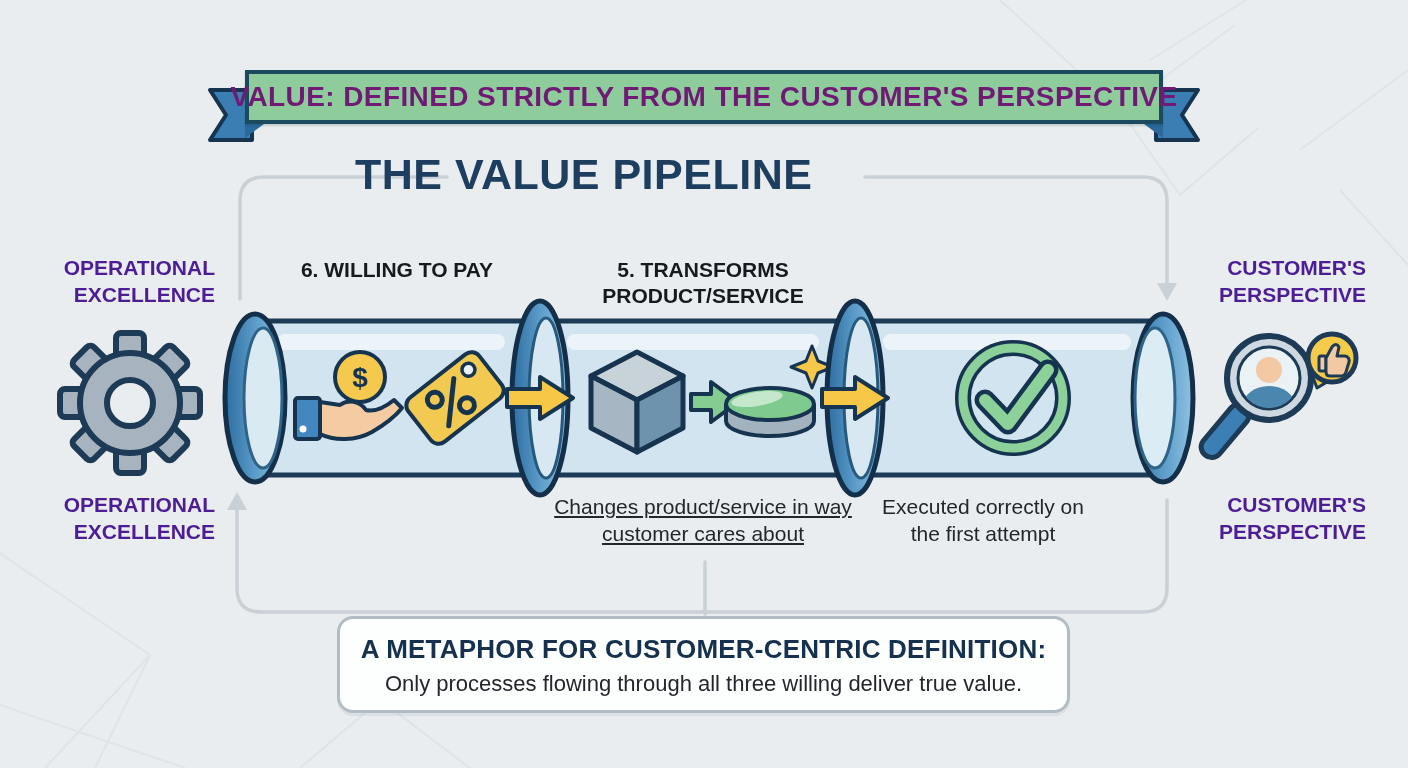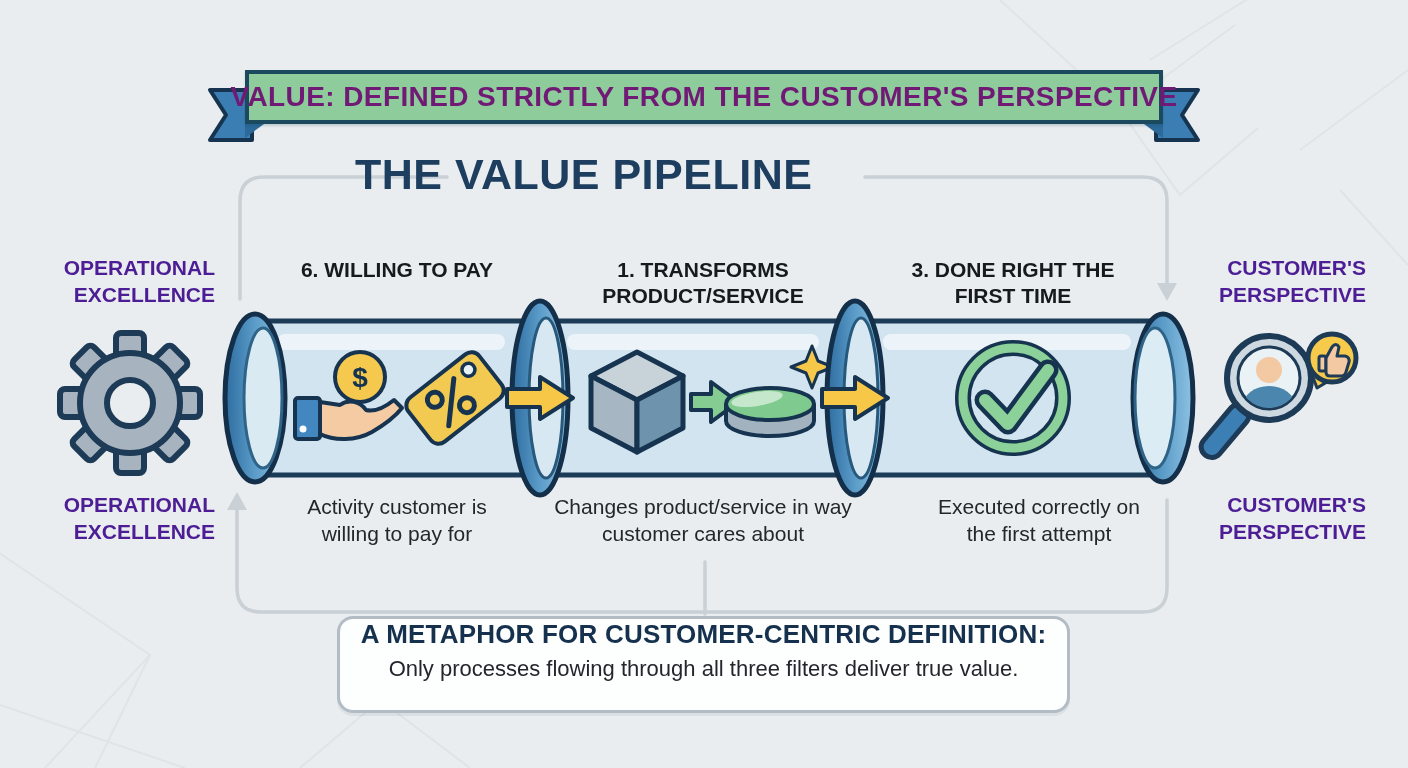--- a/index.html
+++ b/index.html
@@ -20,21 +20,21 @@
 
   .side-label { position:absolute; width:170px; text-align:right; color:#4c1d95;
     font-weight:bold; font-size:21px; line-height:27px; }
   .step-label { position:absolute; width:220px; text-align:center; color:#16191d;
     font-weight:bold; font-size:21px; line-height:26px; }
   .caption { position:absolute; width:220px; text-align:center; color:#23272c;
     font-size:21px; line-height:27px; }
 
   .footer-box { position:absolute; left:337px; top:616px; width:733px; height:97px;
     background:#fdfefe; border:3px solid #b3bcc4; border-radius:16px; text-align:center;
-    box-shadow:0 3px 0 rgba(40,60,80,.07); }
+    padding-top:15px; box-shadow:0 3px 0 rgba(40,60,80,.07); }
   .footer-title { color:#15314e; font-weight:bold; font-size:26px; letter-spacing:.2px; }
   .footer-sub { color:#23272c; font-size:22px; margin-top:6px; }
 </style>
 </head>
 <body>
 
 <div class="canvas">
 
   <svg style="left:0;top:0;" width="1408" height="768">
     <g fill="none" stroke="#dfe4e7" stroke-width="2">
@@ -76,22 +76,21 @@
   </div>
 
   <div class="main-title">THE VALUE PIPELINE</div>
 
   <div class="side-label" style="left:45px;top:254px;">OPERATIONAL EXCELLENCE</div>
   <div class="side-label" style="left:45px;top:491px;">OPERATIONAL EXCELLENCE</div>
   <div class="side-label" style="left:1196px;top:254px;">CUSTOMER'S PERSPECTIVE</div>
   <div class="side-label" style="left:1196px;top:491px;">CUSTOMER'S PERSPECTIVE</div>
 
   <div class="step-label" style="left:287px;top:257px;">6. WILLING TO PAY</div>
-  <div class="step-label" style="left:593px;top:257px;">1. TRANSFORMS PRODUCT/SERVICE</div>
-  <div class="step-label" style="left:903px;top:257px;">3. DONE RIGHT THE FIRST TIME</div>
+  <div class="step-label" style="left:593px;top:257px;">5. TRANSFORMS PRODUCT/SERVICE</div>
 
   <svg style="left:45px;top:318px;" width="170" height="170" viewBox="-85 -85 170 170">
     <g>
       <g transform="rotate(0)">
           <rect x="-14" y="-70" width="28" height="32" rx="5" fill="#a7b4bf" stroke="#1d3a56" stroke-width="6"></rect>
         </g>
       <g transform="rotate(45)">
           <rect x="-14" y="-70" width="28" height="32" rx="5" fill="#a7b4bf" stroke="#1d3a56" stroke-width="6"></rect>
         </g>
       <g transform="rotate(90)">
@@ -209,22 +208,21 @@
       <ellipse cx="74" cy="86" rx="26" ry="20" fill="#4a86ad"></ellipse>
     </g>
     <g>
       <polygon points="116,52 132,62 122,68" fill="#f6ca4a" stroke="#1d3a56" stroke-width="3" stroke-linejoin="round"></polygon>
       <circle cx="137" cy="38" r="24" fill="#f6ca4a" stroke="#1d3a56" stroke-width="5"></circle>
       <rect x="124" y="36" width="7" height="15" rx="2" fill="#f2c9a2" stroke="#1d3a56" stroke-width="3"></rect>
       <path d="M131,50 v-12 l6,-11 q4,-5 7,0 l-2,9 h8 q5,1 4,6 l-3,10 q-1,4 -6,4 h-10 q-4,0 -4,-4 z" fill="#f2c9a2" stroke="#1d3a56" stroke-width="3" stroke-linejoin="round"></path>
     </g>
   </svg>
 
-  <div class="caption" style="left:287px;top:493px;">Activity customer is willing to pay for</div>
-  <div class="caption" style="left:553px;top:493px;width:300px;">Changes product/service in way customer cares about</div>
-  <div class="caption" style="left:929px;top:493px;">Executed correctly on the first attempt</div>
+  <div class="caption" style="left:553px;top:493px;width:300px;text-decoration:underline;">Changes product/service in way customer cares about</div>
+  <div class="caption" style="left:873px;top:493px;">Executed correctly on the first attempt</div>
 
   <div class="footer-box">
     <div class="footer-title">A METAPHOR FOR CUSTOMER-CENTRIC DEFINITION:</div>
-    <div class="footer-sub">Only processes flowing through all three filters deliver true value.</div>
+    <div class="footer-sub">Only processes flowing through all three willing deliver true value.</div>
   </div>
 
 </div>
 
 </body></html>

